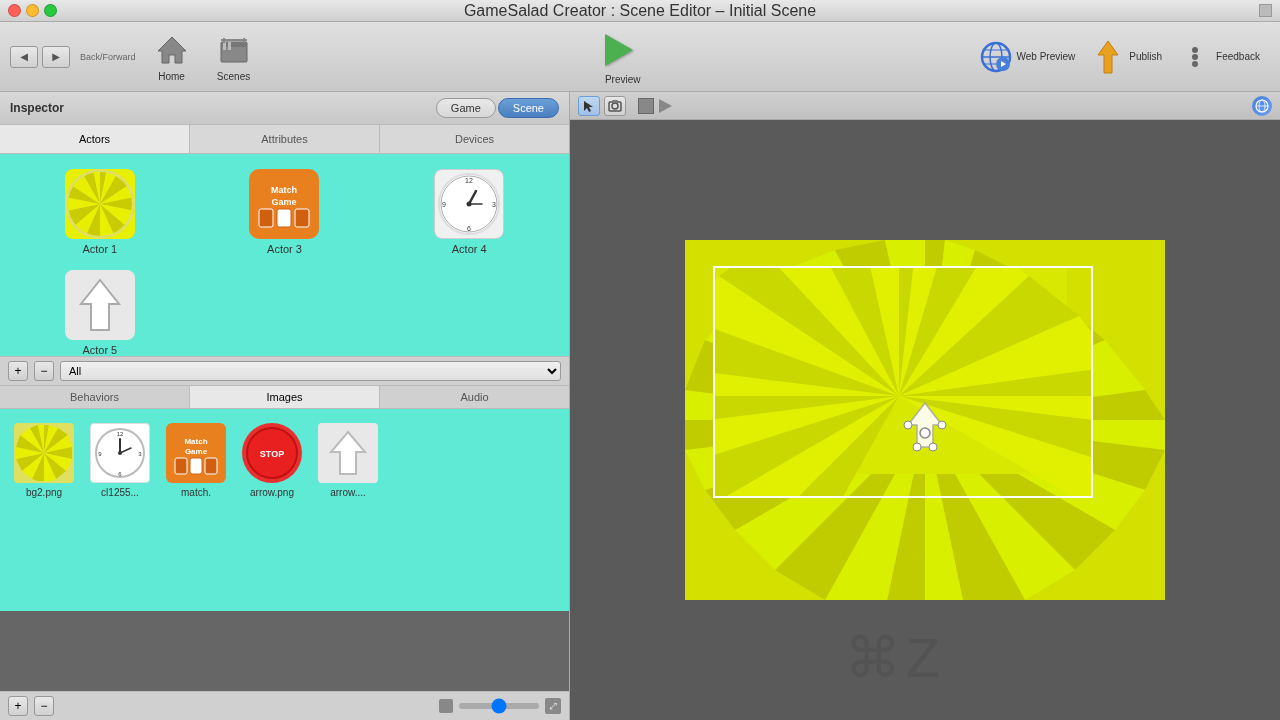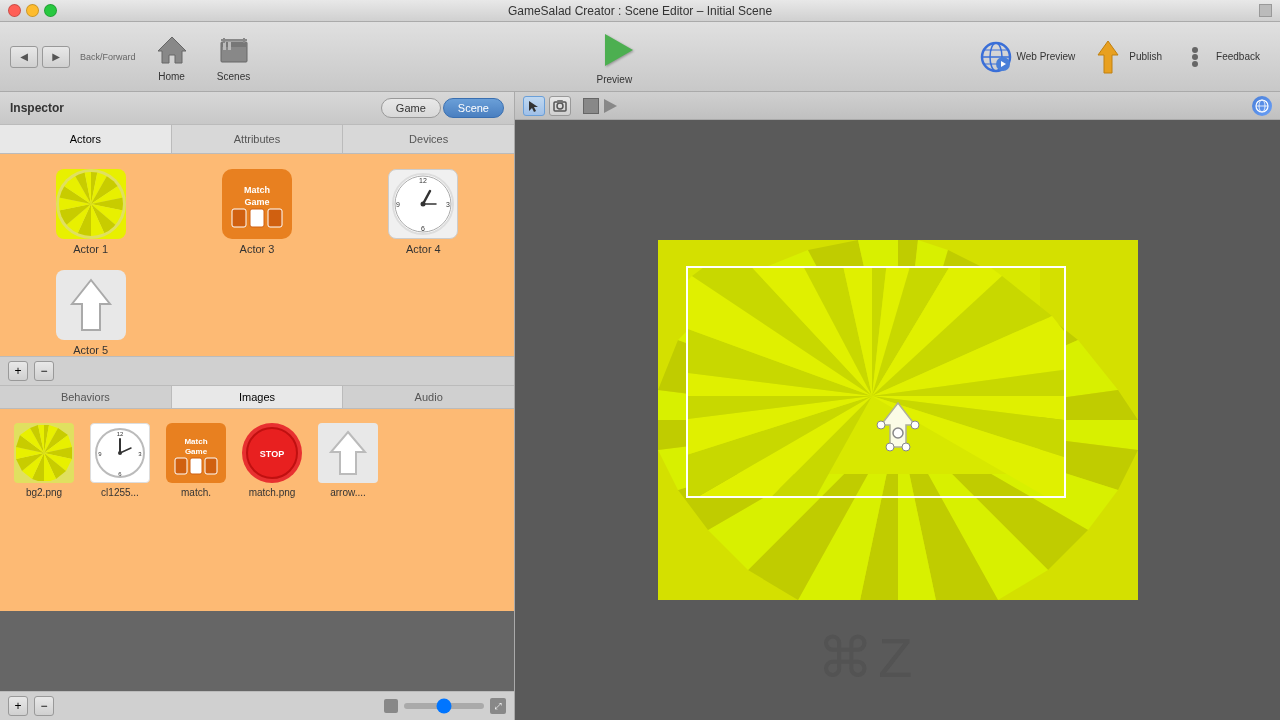--- a/index.html
+++ b/index.html
@@ -31,21 +31,21 @@
     .traffic-light {
       width: 13px;
       height: 13px;
       border-radius: 50%;
       border: 1px solid rgba(0,0,0,0.2);
     }
     .tl-close { background: #ff5f57; }
     .tl-minimize { background: #febc2e; }
     .tl-maximize { background: #28c840; }
     #titlebar .title-text {
-      font-size: 12px;
+      font-size: 16px;
       color: #333;
       font-weight: 500;
     }
 
     
     #toolbar {
       background: linear-gradient(to bottom, #e0e0e0, #c8c8c8);
       height: 70px;
       display: flex;
       align-items: center;
@@ -117,21 +117,21 @@
     }
     .play-label {
       font-size: 10px;
       color: #333;
       text-align: center;
       margin-top: 2px;
     }
     .play-group {
       display: flex;
       flex-direction: column;
-      align-items: flex-start;
+      align-items: flex-end;
     }
 
     
     #right-toolbar {
       display: flex;
       align-items: center;
       gap: 15px;
       margin-right: 10px;
     }
     .rt-item {
@@ -154,22 +154,22 @@
     }
 
     
     #main {
       display: flex;
       height: calc(720px - 22px - 70px);
     }
 
     
     #left-panel {
-      width: 515px;
-      background: #fdba74;
+      width: 570px;
+      background: #5eead4;
       border-right: 1px solid #aaa;
       display: flex;
       flex-direction: column;
     }
 
     
     #inspector-header {
       background: linear-gradient(to bottom, #d8d8d8, #c8c8c8);
       padding: 6px 10px;
       display: flex;
@@ -623,20 +623,26 @@
           </svg>
         </div>
         <span class="actor-name">Actor 5</span>
       </div>
 
     </div>
 
     <div id="bottom-toolbar">
       <div class="icon-btn-small">+</div>
       <div class="icon-btn-small">−</div>
+      <select class="filter-select">
+        <option>All</option>
+        <option>Behaviors</option>
+        <option>Images</option>
+        <option>Audio</option>
+      </select>
     </div>
 
     <div id="bottom-tabs">
       <div class="bottom-tab">Behaviors</div>
       <div class="bottom-tab active">Images</div>
       <div class="bottom-tab">Audio</div>
     </div>
 
     <div id="images-grid">
 
@@ -696,21 +702,21 @@
         <span class="image-name">match.</span>
       </div>
 
       <div class="image-item">
         <div class="image-thumb" style="background:#e83030;border-radius:50%;">
           <svg width="54" height="54" viewBox="0 0 54 54">
             <circle cx="27" cy="27" r="25" fill="#e82020" stroke="#c01010" stroke-width="2"></circle>
             <text x="27" y="31" text-anchor="middle" font-size="9" fill="white" font-weight="bold">STOP</text>
           </svg>
         </div>
-        <span class="image-name">match.png</span>
+        <span class="image-name">arrow.png</span>
       </div>
 
       <div class="image-item">
         <div class="image-thumb" style="background:#e8e8e8;">
           <svg width="54" height="54" viewBox="0 0 54 54">
             <polygon points="27,6 44,26 35,26 35,48 19,48 19,26 10,26" fill="white" stroke="#bbb" stroke-width="2"></polygon>
           </svg>
         </div>
         <span class="image-name">arrow....</span>
       </div>

